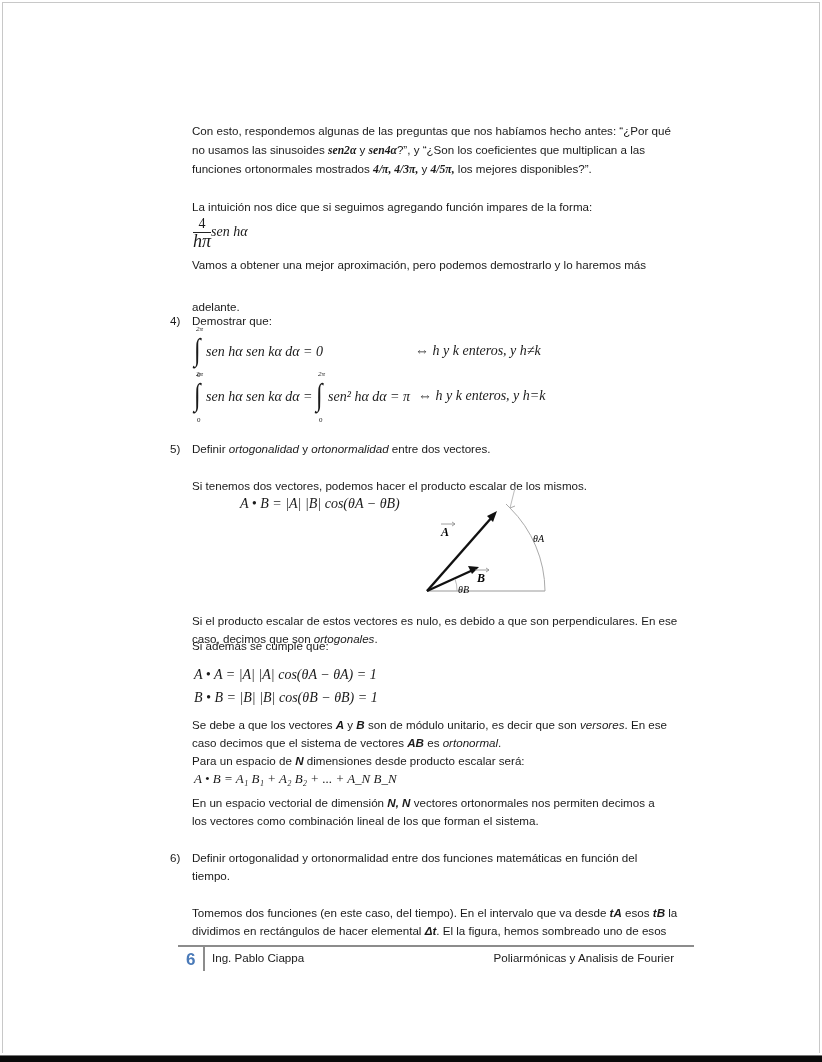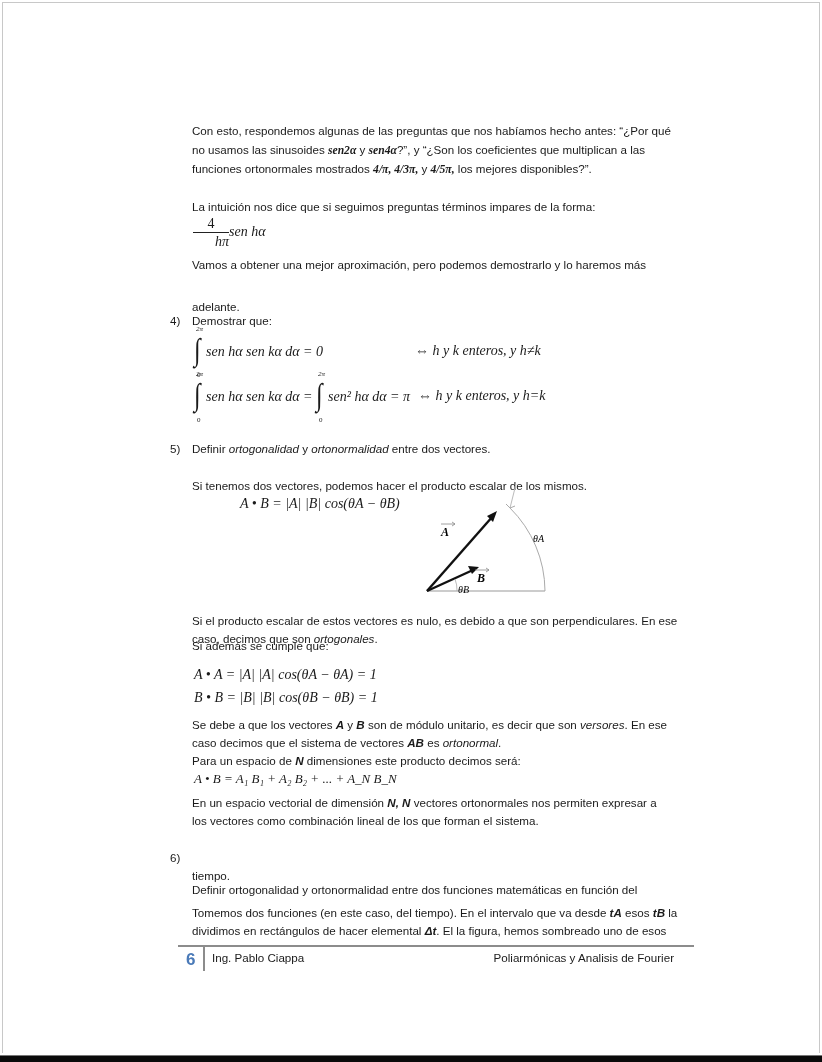--- a/index.html
+++ b/index.html
@@ -6,21 +6,21 @@
   body { width:822px; height:1062px; position:relative; overflow:hidden; font-family:"Liberation Sans", sans-serif; color:#1a1a1a; }
   .page-frame { position:absolute; left:2px; top:2px; width:816px; height:1050px; border-left:1px solid #c8c8c8; border-right:1px solid #c8c8c8; border-top:1px solid #c8c8c8; }
   .bottom-bar { position:absolute; left:0; top:1055px; width:822px; height:7px; background:#0a0a0a; border-top:1px solid #777; }
   .p { position:absolute; left:192px; font-size:11.6px; line-height:18px; white-space:nowrap; }
   .num { position:absolute; left:170px; font-size:11.6px; line-height:18px; }
   .m { font-family:"Liberation Serif", serif; font-style:italic; }
   .mb { font-family:"Liberation Serif", serif; font-style:italic; font-weight:bold; }
   .eq { position:absolute; font-family:"Liberation Serif", serif; font-size:14px; white-space:nowrap; }
   .frac { display:inline-block; text-align:center; vertical-align:middle; }
   .frac .top { display:block; border-bottom:1px solid #222; padding:0 2px; line-height:16px; font-size:14px; }
-  .frac .bot { display:block; line-height:17px; font-size:14px; font-style:italic;margin-left:22px; }
+  .frac .bot { display:block; line-height:17px; font-size:18px; font-style:italic; }
   .int { position:relative; display:inline-block; width:12px; height:40px; vertical-align:middle; }
   .int .sym { position:absolute; left:0; top:2px; font-size:24px; line-height:30px; font-family:"Liberation Serif", serif; transform:scaleY(1.3); }
   .int .up { position:absolute; left:2px; top:-8px; font-size:7px; font-style:italic;font-family:Liberation Serif, serif; }
   .int .lo { position:absolute; left:3px; top:38px; font-size:7px; }
   .footer-rule { position:absolute; left:178px; top:945px; width:516px; height:2px; background:#8c8c8c; }
   .footer-num { position:absolute; left:186px; top:950px; font-size:17px; font-weight:bold; color:#4a7ab8; }
   .footer-sep { position:absolute; left:203px; top:947px; width:2px; height:24px; background:#8c8c8c; }
   .footer-left { position:absolute; left:212px; top:951px; font-size:11.6px; }
   .footer-right { position:absolute; right:148px; top:951px; font-size:11.6px; }
   .diagram { position:absolute; left:415px; top:478px; width:150px; height:120px; }
@@ -31,21 +31,21 @@
 <div class="page-frame"></div>
 
 <div class="p" style="top:122px;">Con esto, respondemos algunas de las preguntas que nos habíamos hecho antes: “¿Por qué</div>
 <div class="p" style="top:141px;">
   <span>no usamos las sinusoides </span><span class="mb">sen2α</span><span> y </span><span class="mb">sen4α</span><span>?”, y “¿Son los coeficientes que multiplican a las</span>
 </div>
 <div class="p" style="top:160px;">
   <span>funciones ortonormales mostrados </span><span class="mb">4/π, 4/3π,</span><span> y </span><span class="mb">4/5π,</span><span> los mejores disponibles?”.</span>
 </div>
 
-<div class="p" style="top:198px;">La intuición nos dice que si seguimos preguntas términos impares de la forma:</div>
+<div class="p" style="top:198px;">La intuición nos dice que si seguimos agregando función impares de la forma:</div>
 <div class="eq" style="left:193px; top:216px;">
   <span class="frac"><span class="top">4</span><span class="bot">hπ</span></span><span class="m">sen hα</span>
 </div>
 <div class="p" style="top:256px;">Vamos a obtener una mejor aproximación, pero podemos demostrarlo y lo haremos más</div>
 <div class="p" style="top:274px;margin-top:24px;">adelante.</div>
 
 <div class="num" style="top:312px;">4)</div>
 <div class="p" style="top:312px;">Demostrar que:</div>
 <div class="eq" style="left:194px; top:333px;">
   <span class="int"><span class="up">2π</span><span class="sym">∫</span><span class="lo">0</span></span><span class="m">sen hα sen kα dα = 0</span>
@@ -101,32 +101,32 @@
 <div class="eq" style="left:194px; top:690px;">
   <span class="m">B • B = |B| |B| cos(θB − θB) = 1</span>
 </div>
 <div class="p" style="top:716px;">
   <span>Se debe a que los vectores </span><b><i>A</i></b><span> y </span><b><i>B</i></b><span> son de módulo unitario, es decir que son </span><i>versores</i><span>. En ese</span>
 </div>
 <div class="p" style="top:734px;">
   <span>caso decimos que el sistema de vectores </span><b><i>AB</i></b><span> es </span><i>ortonormal</i><span>.</span>
 </div>
 <div class="p" style="top:752px;">
-  <span>Para un espacio de </span><b><i>N</i></b><span> dimensiones este producto decimos será:</span>
+  <span>Para un espacio de </span><b><i>N</i></b><span> dimensiones desde producto escalar será:</span>
 </div>
 <div class="eq" style="left:194px; top:771px; font-size:13px;">
   <span class="m">A • B = A₁ B₁ + A₂ B₂ + ... + A_N B_N</span>
 </div>
 <div class="p" style="top:794px;">
-  <span>En un espacio vectorial de dimensión </span><b><i>N, N</i></b><span> vectores ortonormales nos permiten expresar a</span>
+  <span>En un espacio vectorial de dimensión </span><b><i>N, N</i></b><span> vectores ortonormales nos permiten decimos a</span>
 </div>
 <div class="p" style="top:812px;">los vectores como combinación lineal de los que forman el sistema.</div>
 
 <div class="num" style="top:849px;">6)</div>
-<div class="p" style="top:849px;margin-top:32px;">Definir ortogonalidad y ortonormalidad entre dos funciones matemáticas en función del</div>
+<div class="p" style="top:849px;">Definir ortogonalidad y ortonormalidad entre dos funciones matemáticas en función del</div>
 <div class="p" style="top:867px;">tiempo.</div>
 <div class="p" style="top:904px;">
   <span>Tomemos dos funciones (en este caso, del tiempo). En el intervalo que va desde </span><b><i>tA</i></b><span> esos </span><b><i>tB</i></b><span> la</span>
 </div>
 <div class="p" style="top:922px;">
   <span>dividimos en rectángulos de hacer elemental </span><b><i>Δt</i></b><span>. El la figura, hemos sombreado uno de esos</span>
 </div>
 
 <div class="footer-rule"></div>
 <div class="footer-num">6</div>

